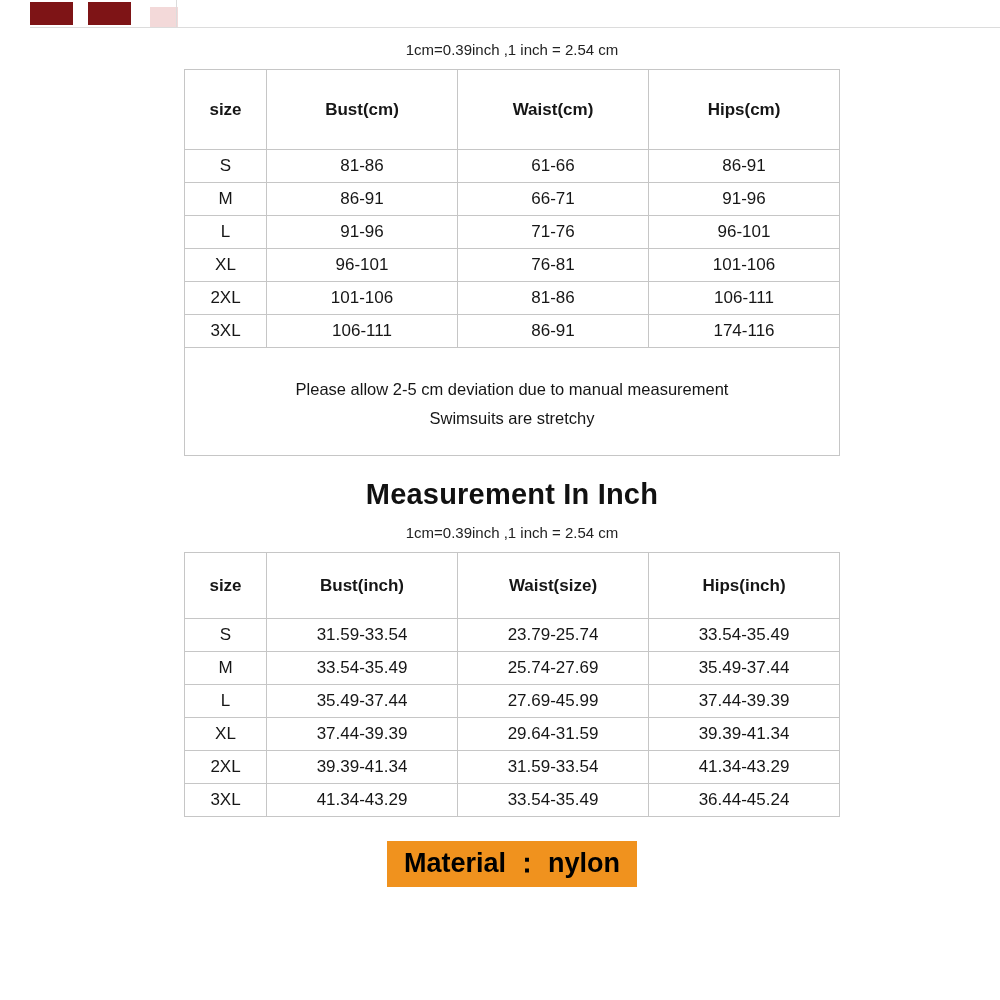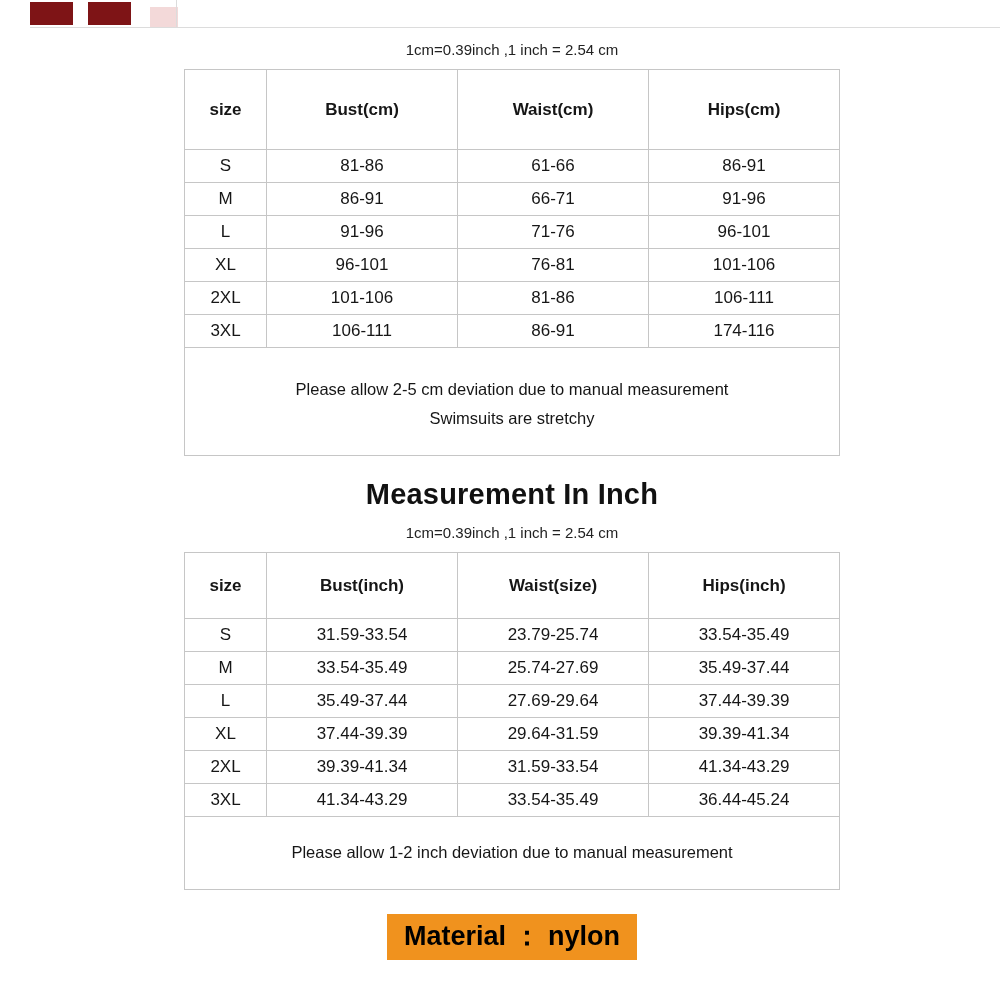--- a/index.html
+++ b/index.html
@@ -196,46 +196,41 @@
       </tr>
       <tr>
         <td>M</td>
         <td>33.54-35.49</td>
         <td>25.74-27.69</td>
         <td>35.49-37.44</td>
       </tr>
       <tr>
         <td>L</td>
         <td>35.49-37.44</td>
-        <td>27.69-29.64</td>
+        <td>27.69-45.99</td>
         <td>37.44-39.39</td>
       </tr>
       <tr>
         <td>XL</td>
         <td>37.44-39.39</td>
         <td>29.64-31.59</td>
         <td>39.39-41.34</td>
       </tr>
       <tr>
         <td>2XL</td>
         <td>39.39-41.34</td>
         <td>31.59-33.54</td>
         <td>41.34-43.29</td>
       </tr>
       <tr>
         <td>3XL</td>
         <td>41.34-43.29</td>
         <td>33.54-35.49</td>
         <td>36.44-45.24</td>
       </tr>
-      <tr class="note-row">
-        <td colspan="4">
-          <p class="note-line">Please allow 1-2 inch deviation due to manual measurement</p>
-        </td>
-      </tr>
     </tbody>
   </table>
 
   <div class="material-wrap">
     <div class="material-badge">Material ： nylon</div>
     
   </div>
 
 </div>
 

